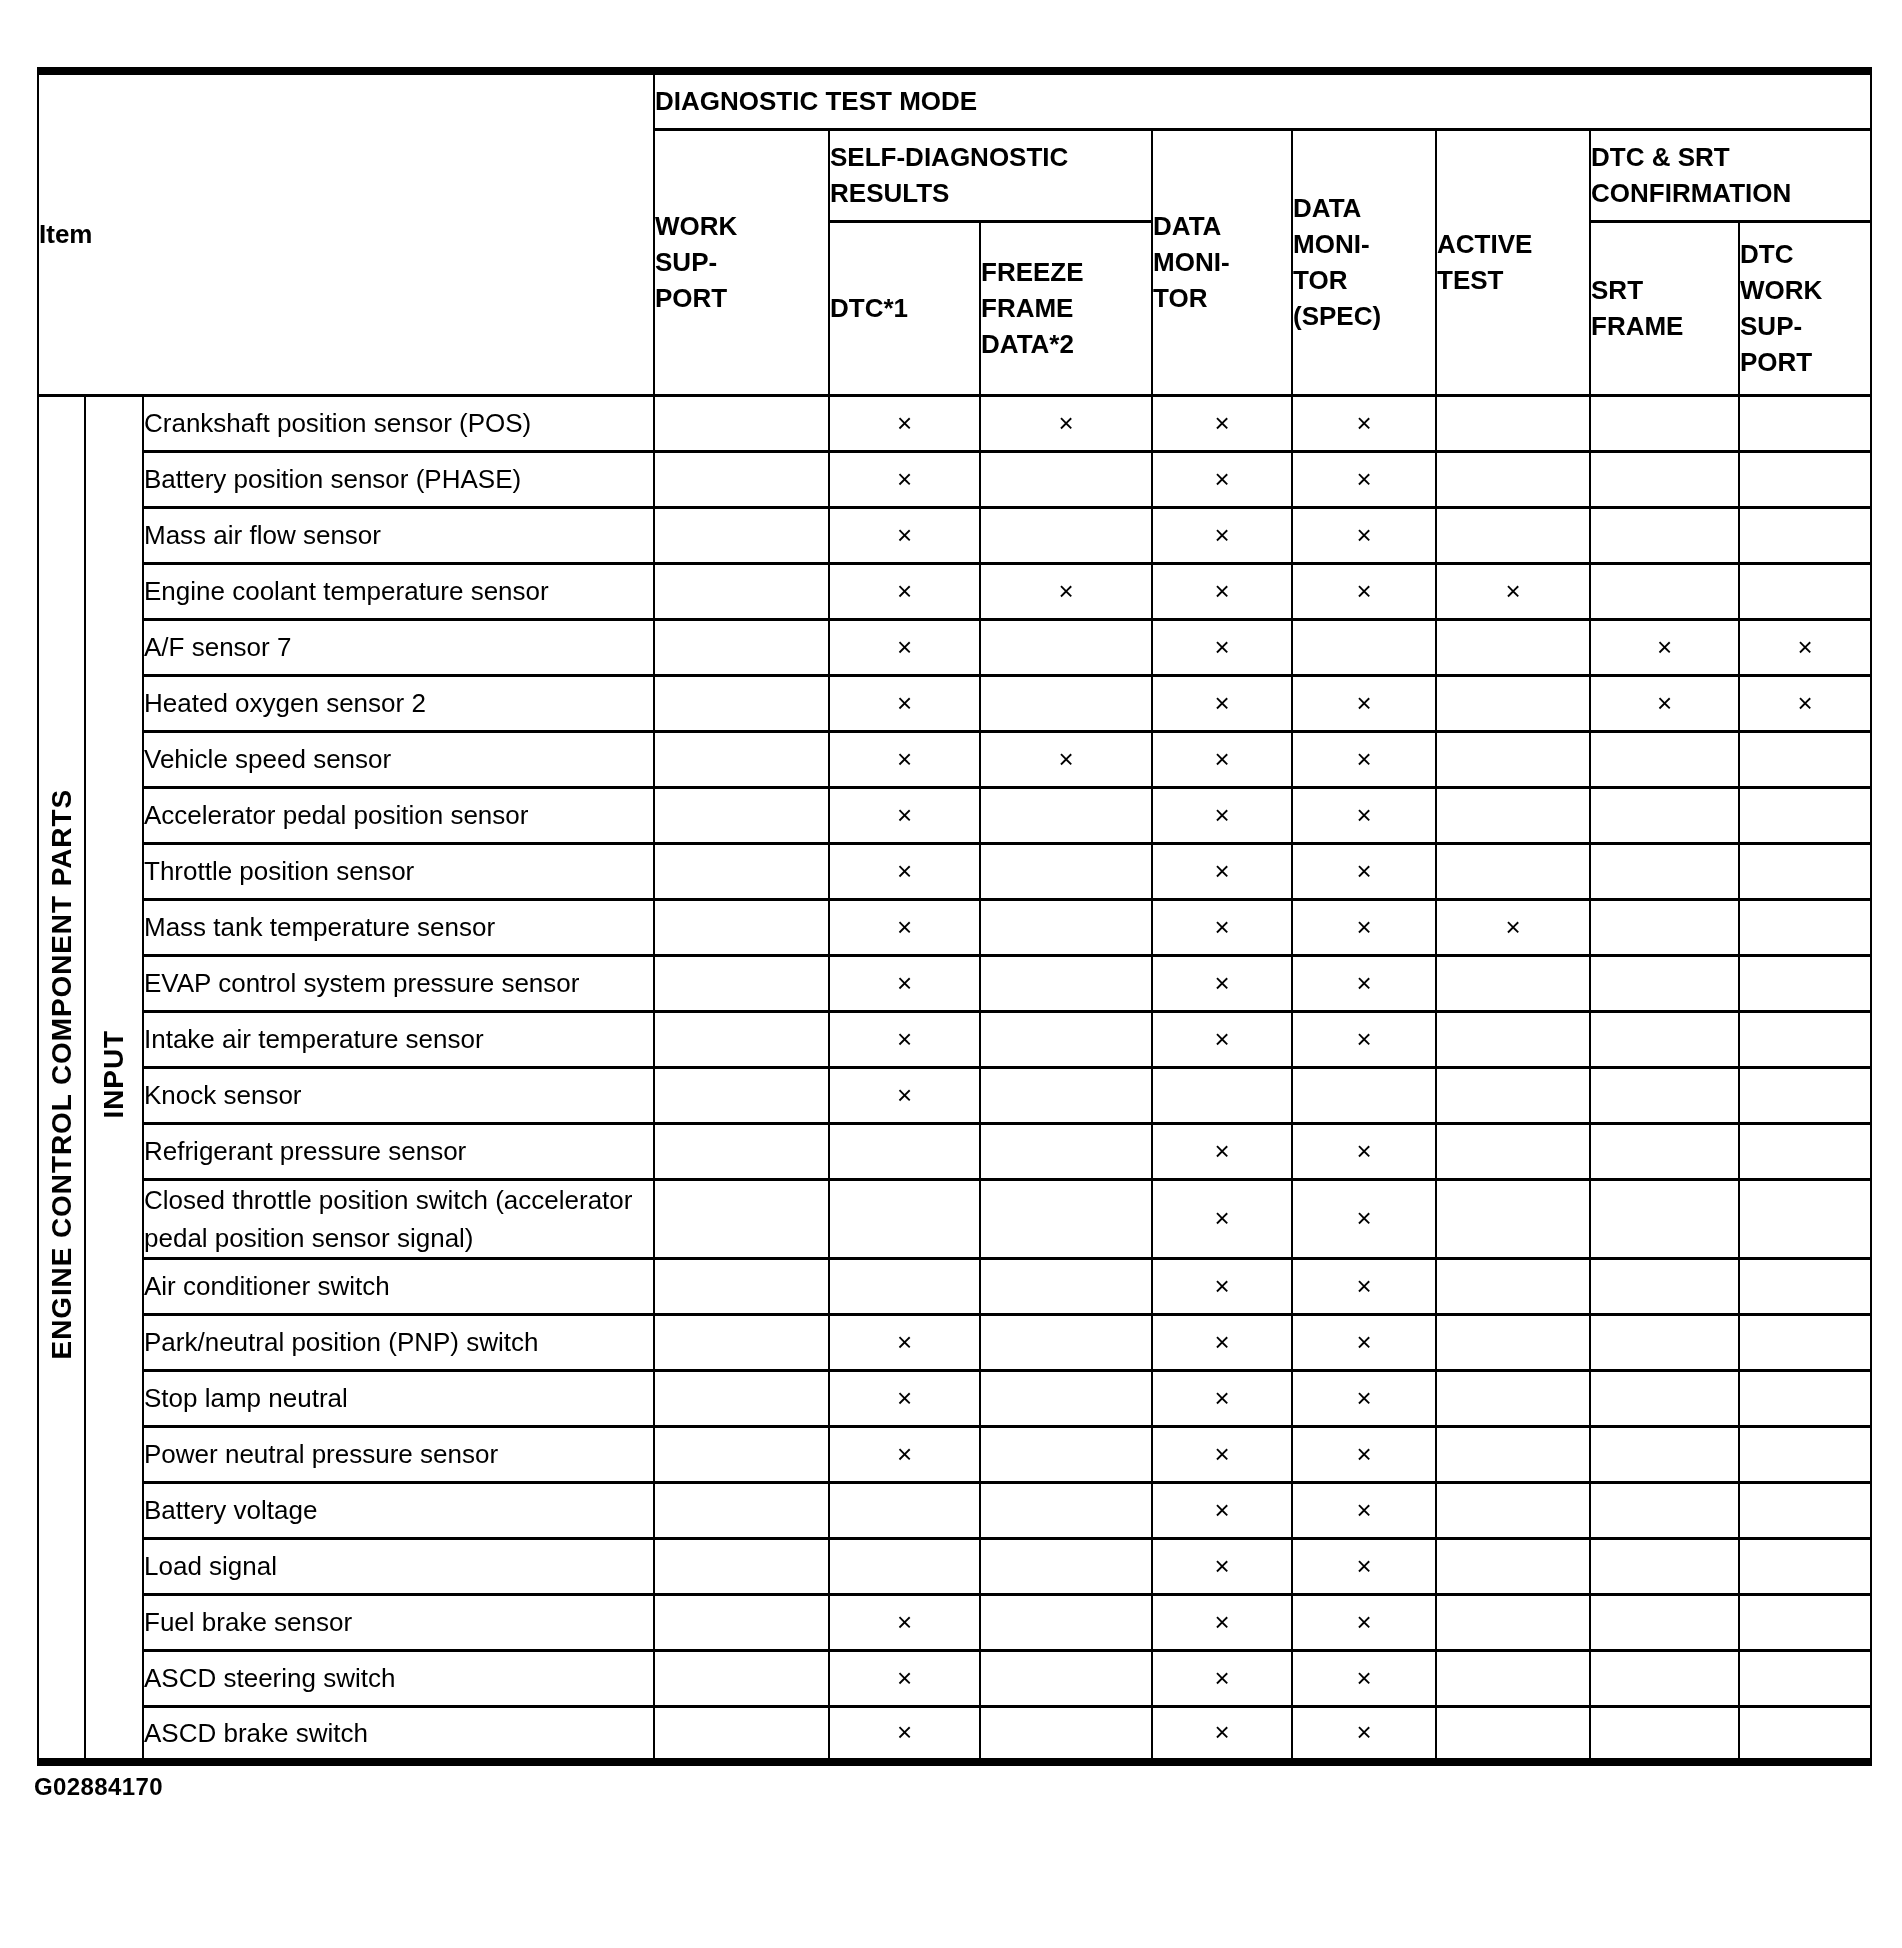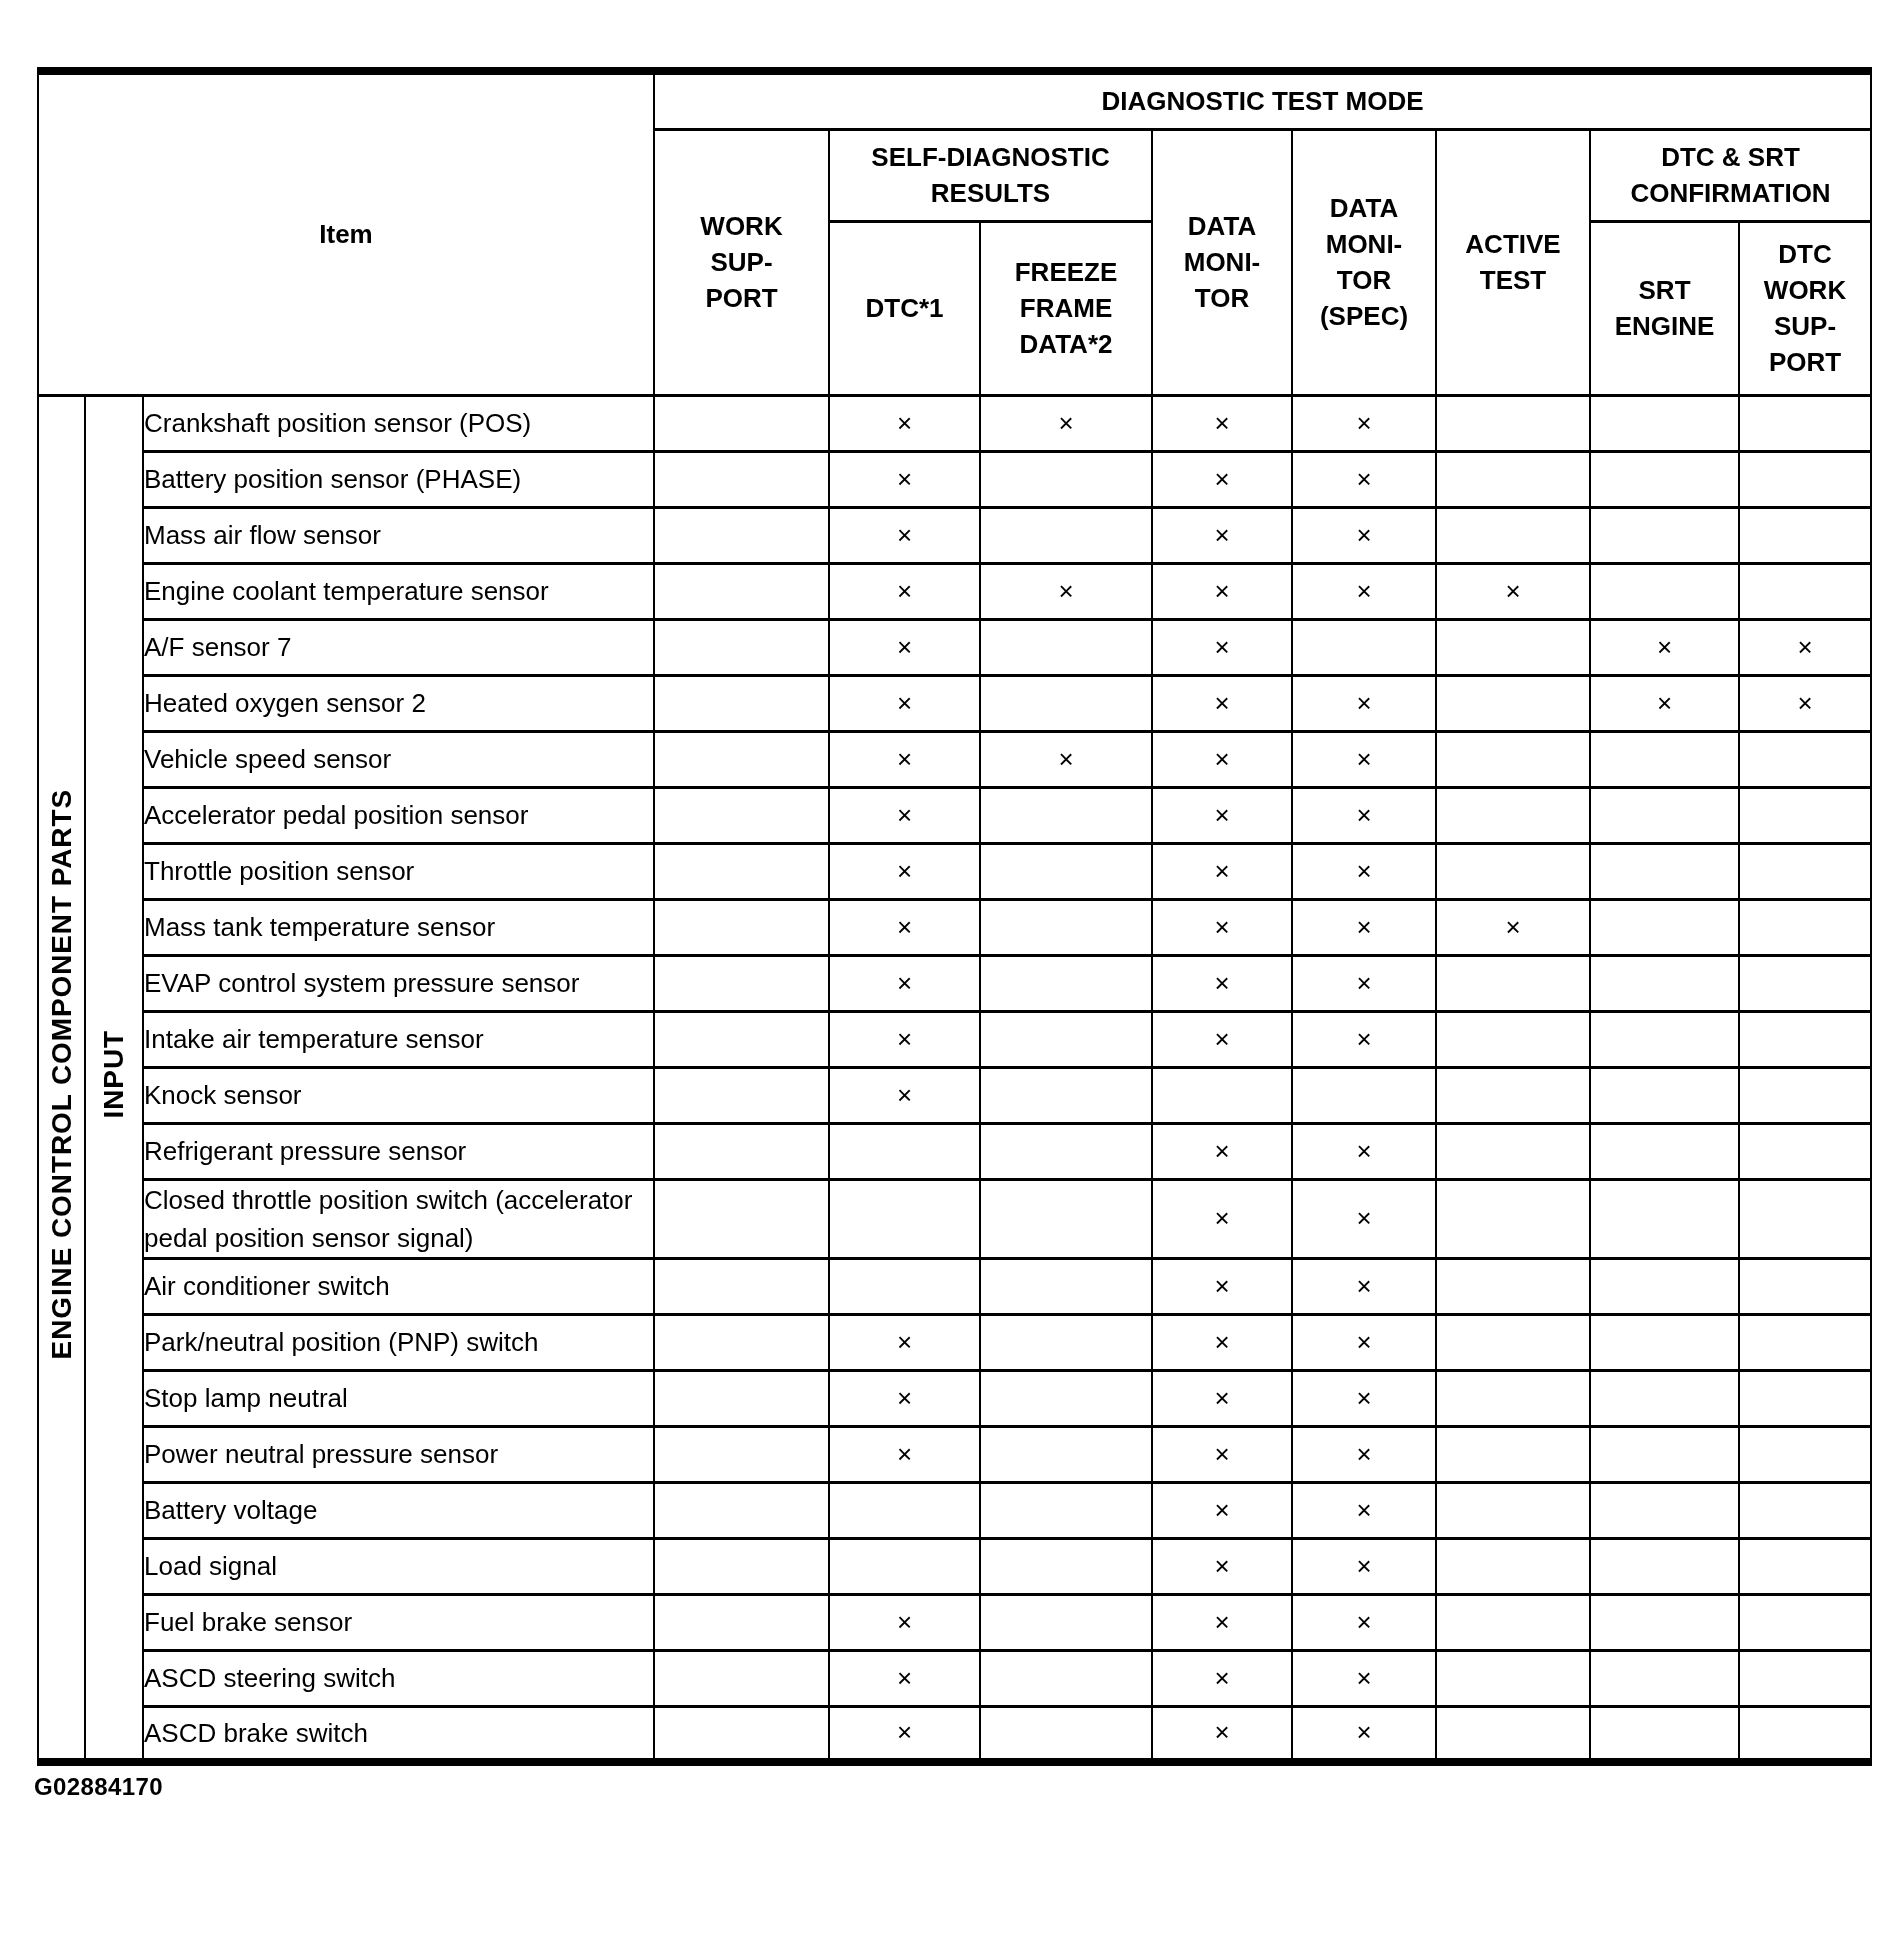--- a/index.html
+++ b/index.html
@@ -29,21 +29,21 @@
   }
   .diag th, .diag td {
     border: 2.7px solid #000;
     padding: 0;
     overflow: hidden;
   }
   .diag thead th {
     font-weight: bold;
     font-size: 26px;
     line-height: 36px;
-    text-align: center;
+    text-align: left;
     vertical-align: middle;
     white-space: pre-line;
     border-bottom-width: 3.6px;
   }
   .diag thead tr.hr1 { height: 58px; }
   .diag thead tr.hr2 { height: 92px; }
   .diag thead tr.hr3 { height: 174px; }
   .diag tbody tr { height: 56px; }
   .diag tbody td {
     font-size: 26px;
@@ -124,21 +124,21 @@
 TEST</th>
         <th colspan="2">DTC &amp; SRT
 CONFIRMATION</th>
       </tr>
       <tr class="hr3">
         <th>DTC*1</th>
         <th>FREEZE
 FRAME
 DATA*2</th>
         <th>SRT
-ENGINE</th>
+FRAME</th>
         <th>DTC
 WORK
 SUP-
 PORT</th>
       </tr>
     </thead>
     <tbody id="table-body">
         <tr>
           <td class="vcell" rowspan="24"><span class="vlabel">ENGINE CONTROL COMPONENT PARTS</span></td>
           <td class="vcell" rowspan="24"><span class="vlabel">INPUT</span></td>

